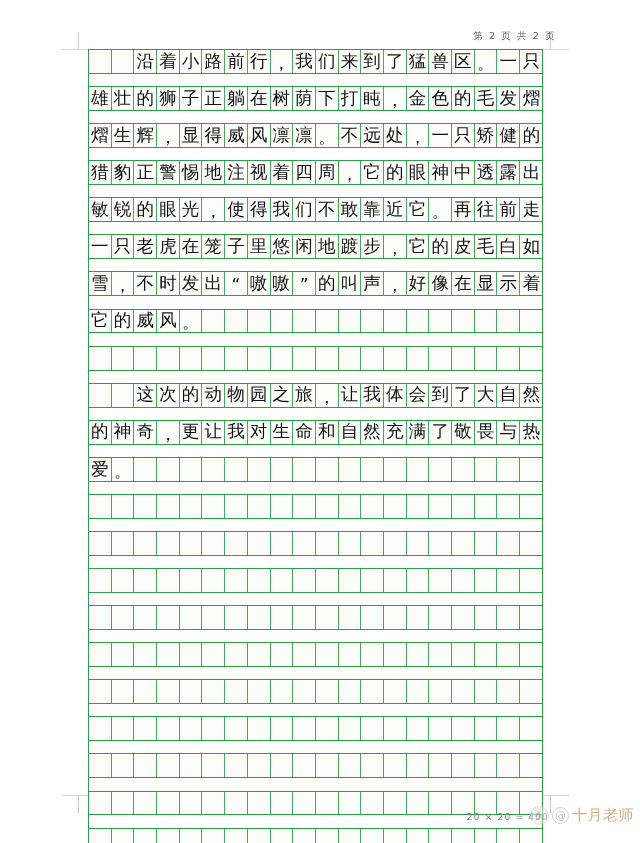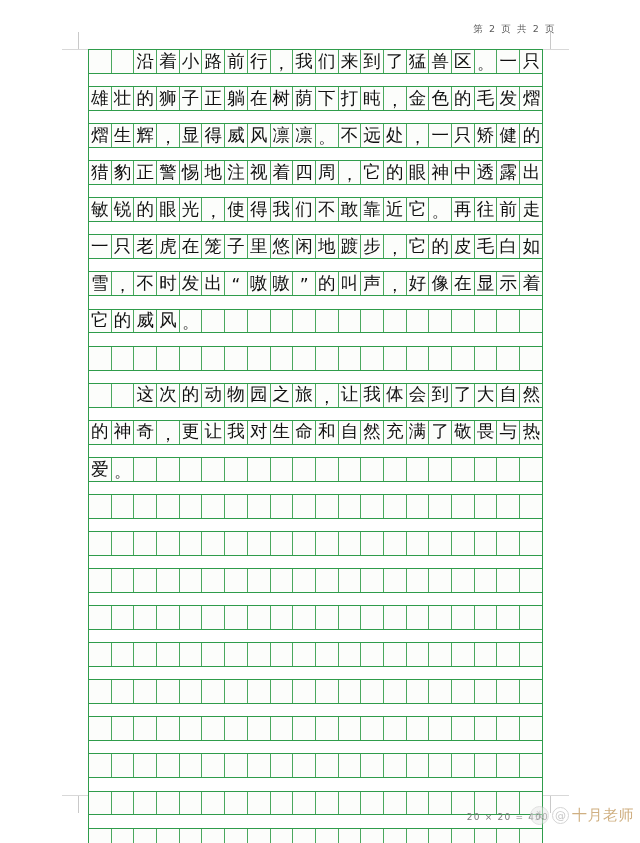--- a/index.html
+++ b/index.html
@@ -27,21 +27,21 @@
   }
   .guide-h {
     position: absolute;
     height: 1px;
     background: #d8d8d8;
   }
 
   
   #header {
     position: absolute;
-    top: 23px;
+    top: 30px;
     left: 0;
     width: 556px;
     text-align: right;
     font-size: 9.5px;
     letter-spacing: 1.6px;
     color: #5a5a5a;
     white-space: nowrap;
   }
 
   

